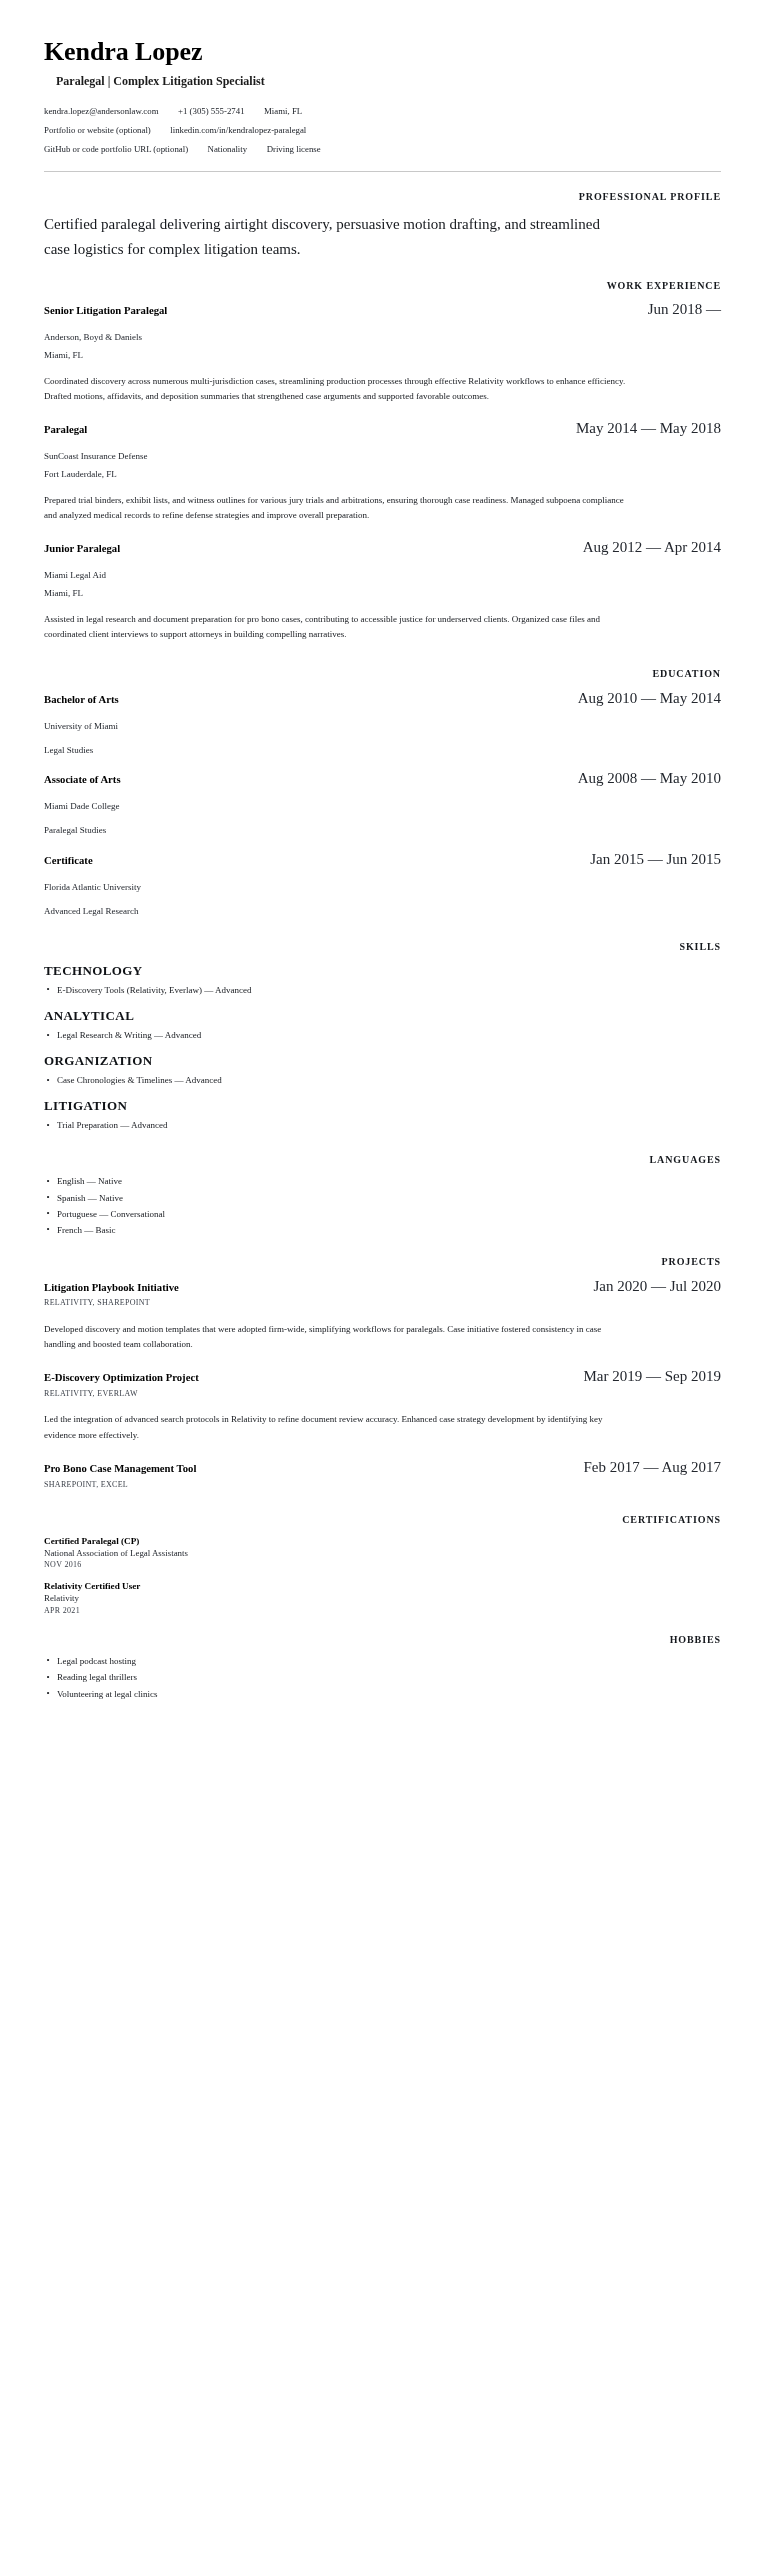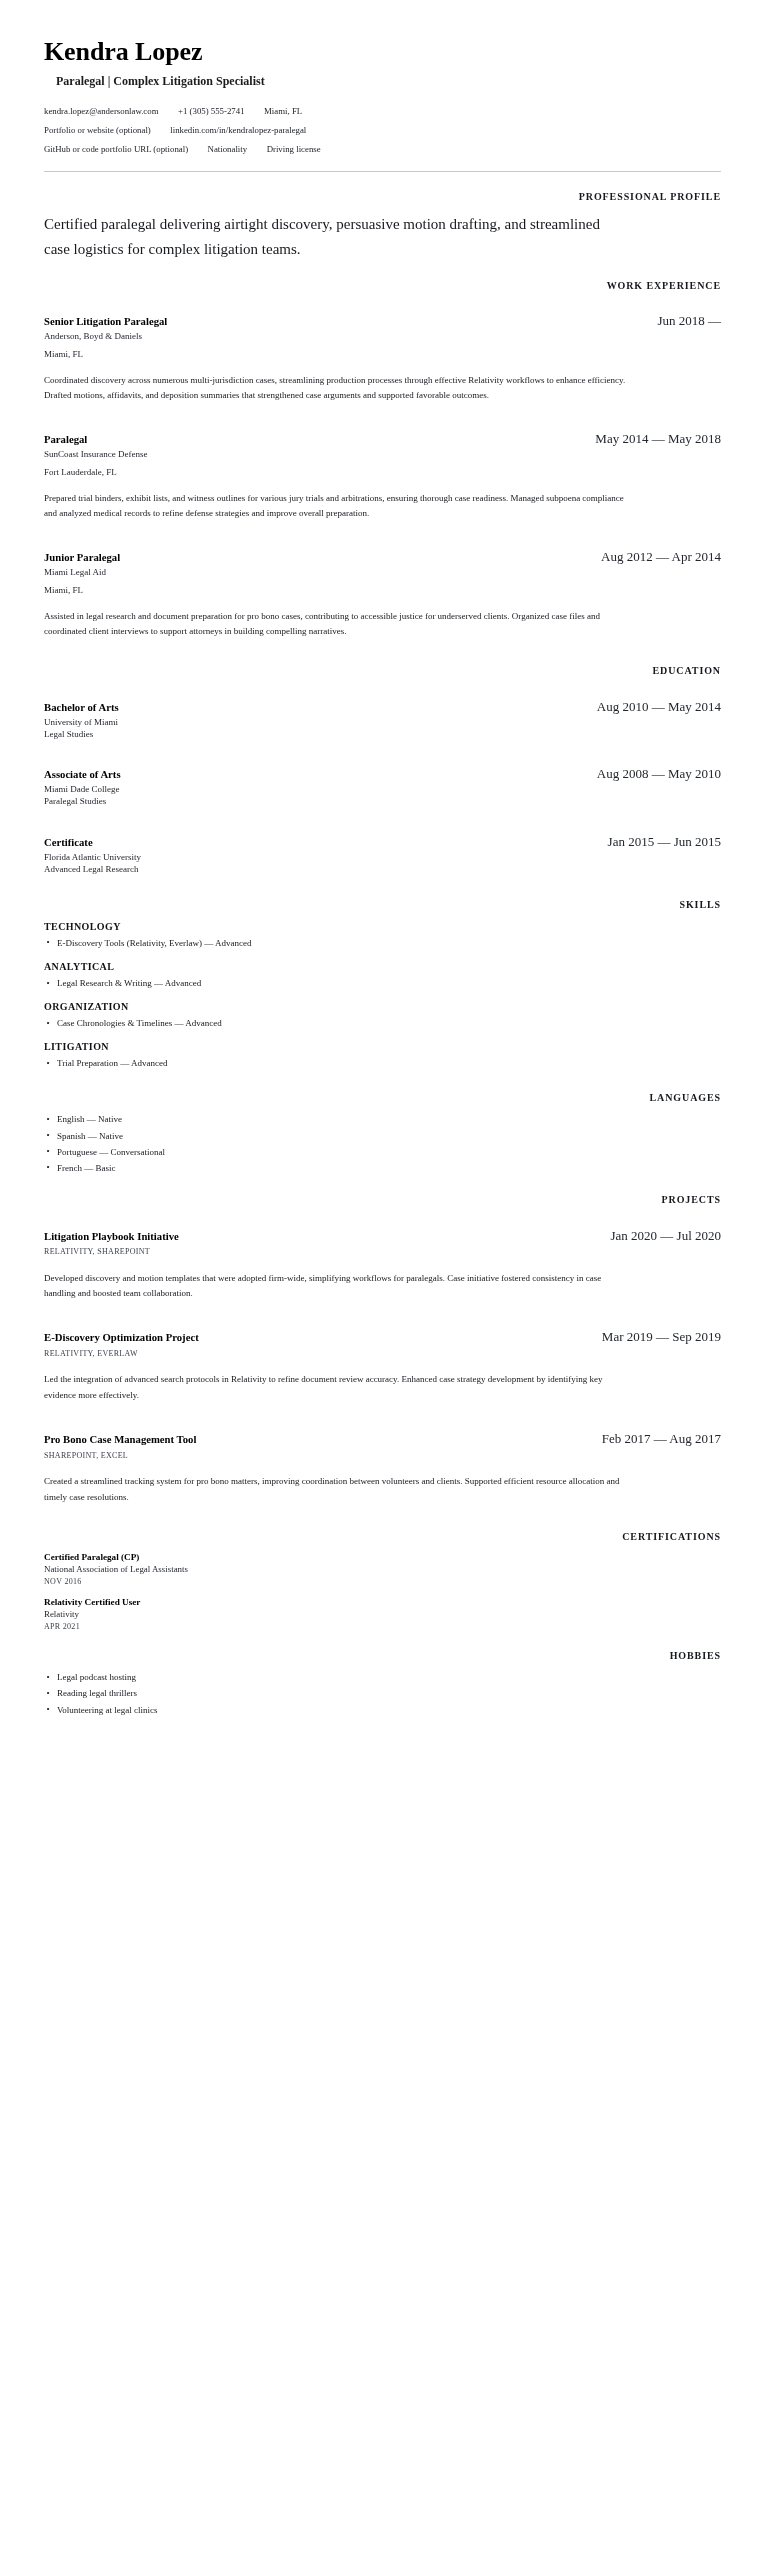--- a/index.html
+++ b/index.html
@@ -30,31 +30,31 @@
     font-size:10px; font-weight:700; letter-spacing:0.9px;
     text-transform:uppercase; color:#15181d; margin:0 0 10.4px 0;text-align:right;
   }
   .summary { font-size:15px; line-height:1.62; margin:0; color:#16191e; max-width:583px; }
 
   
   .entry { margin-bottom:6.5px; }
   .entry + .entry { margin-top:15.6px; }
   .entry-head { display:flex; align-items:baseline; justify-content:space-between; gap:21px; }
   .entry-title { font-size:10.7px; font-weight:700; color:#000; line-height:1.25; }
-  .entry-date { font-size:13px; color:#23272e; white-space:nowrap; text-align:right; flex:0 0 auto;margin-top:12px; }
-  .entry-org { font-size:9px; color:#1d2128; margin-top:2px; }
+  .entry-date { font-size:15px; color:#23272e; white-space:nowrap; text-align:right; flex:0 0 auto; }
+  .entry-org { font-size:9px; color:#1d2128; margin-top:14px; }
   .entry-sub { font-size:9px; color:#1d2128; margin-top:7.2px; }
   .entry-meta { font-size:8px; color:#3a3f48; letter-spacing:0.3px; margin-top:3.9px; }
   .entry-body { font-size:9px; line-height:1.72; color:#16191e; margin-top:14.3px; max-width:586px; }
 
   
   .skill-group { margin-bottom:2.6px; }
   .skill-group + .skill-group { margin-top:11px; }
   .skill-group-title {
-    font-size:10px; font-weight:700; letter-spacing:0.4px;
+    font-size:13px; font-weight:700; letter-spacing:0.4px;
     text-transform:uppercase; color:#101317; margin:0 0 5.2px 0;
   }
   ul.bullets { list-style:none; margin:0; padding:0; }
   ul.bullets li {
     position:relative; padding-left:13px; font-size:9px;
     line-height:1.44; color:#16191e; margin-bottom:3.3px;
   }
   ul.bullets li:last-child { margin-bottom:0; }
   ul.bullets li:before {
     content:"\2022"; position:absolute; left:2.6px; top:-0.7px;
@@ -230,21 +230,20 @@
       <div class="entry-meta">RELATIVITY, EVERLAW</div>
       <div class="entry-body">Led the integration of advanced search protocols in Relativity to refine document review accuracy. Enhanced case strategy development by identifying key evidence more effectively.</div>
     </div>
 
     <div class="entry">
       <div class="entry-head">
         <span class="entry-title">Pro Bono Case Management Tool</span>
         <span class="entry-date">Feb 2017 — Aug 2017</span>
       </div>
       <div class="entry-meta">SHAREPOINT, EXCEL</div>
-      <div class="entry-body">Created a streamlined tracking system for pro bono matters, improving coordination between volunteers and clients. Supported efficient resource allocation and timely case resolutions.</div>
     </div>
   </div>
 
   <div class="section">
     <div class="section-title">Certifications</div>
 
     <div class="cert">
       <div class="cert-name">Certified Paralegal (CP)</div>
       <div class="cert-issuer">National Association of Legal Assistants</div>
       <div class="cert-date">NOV 2016</div>

